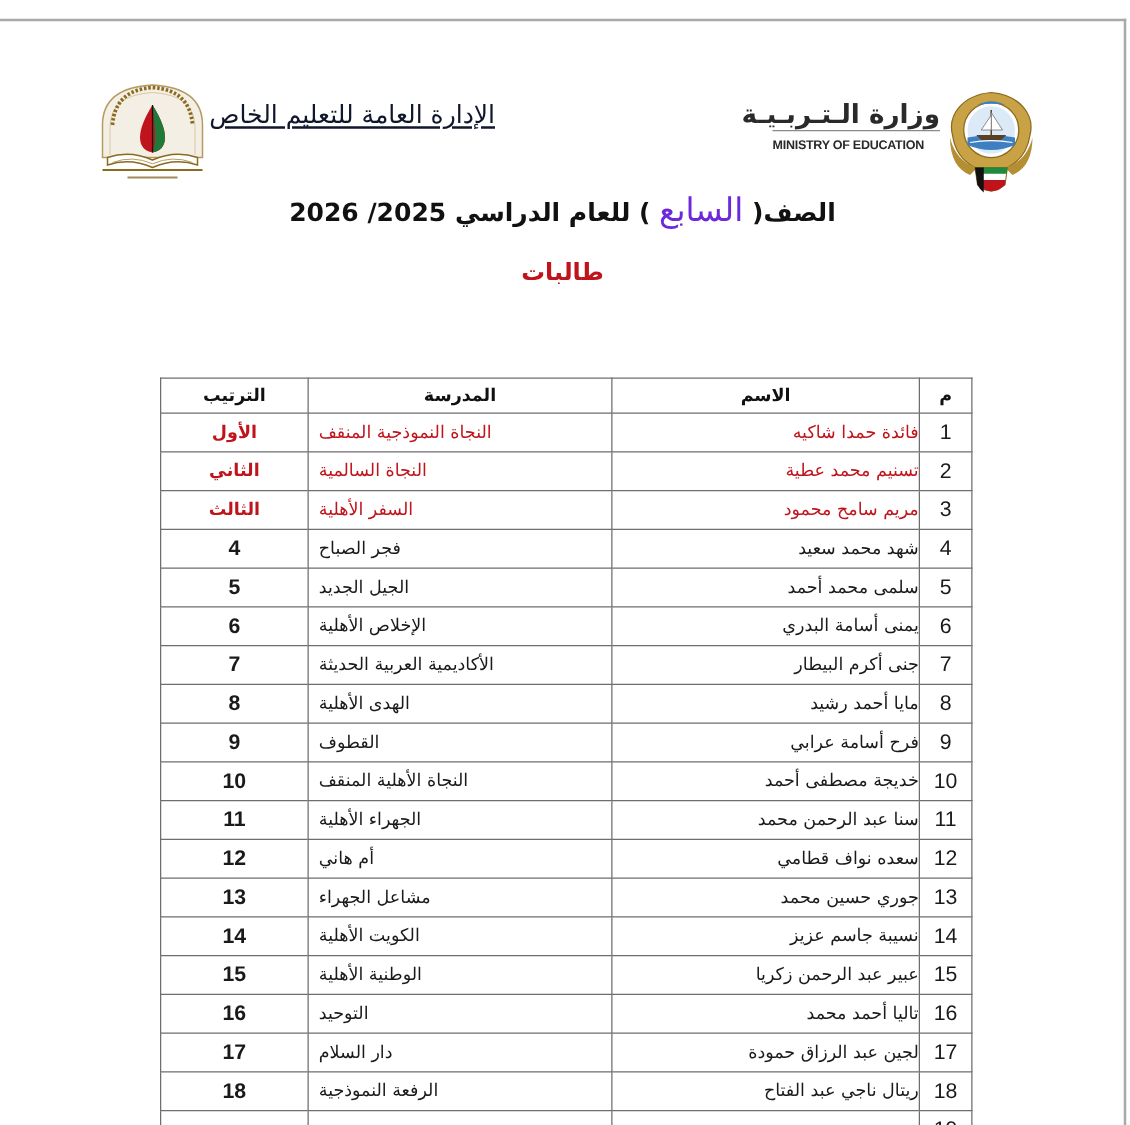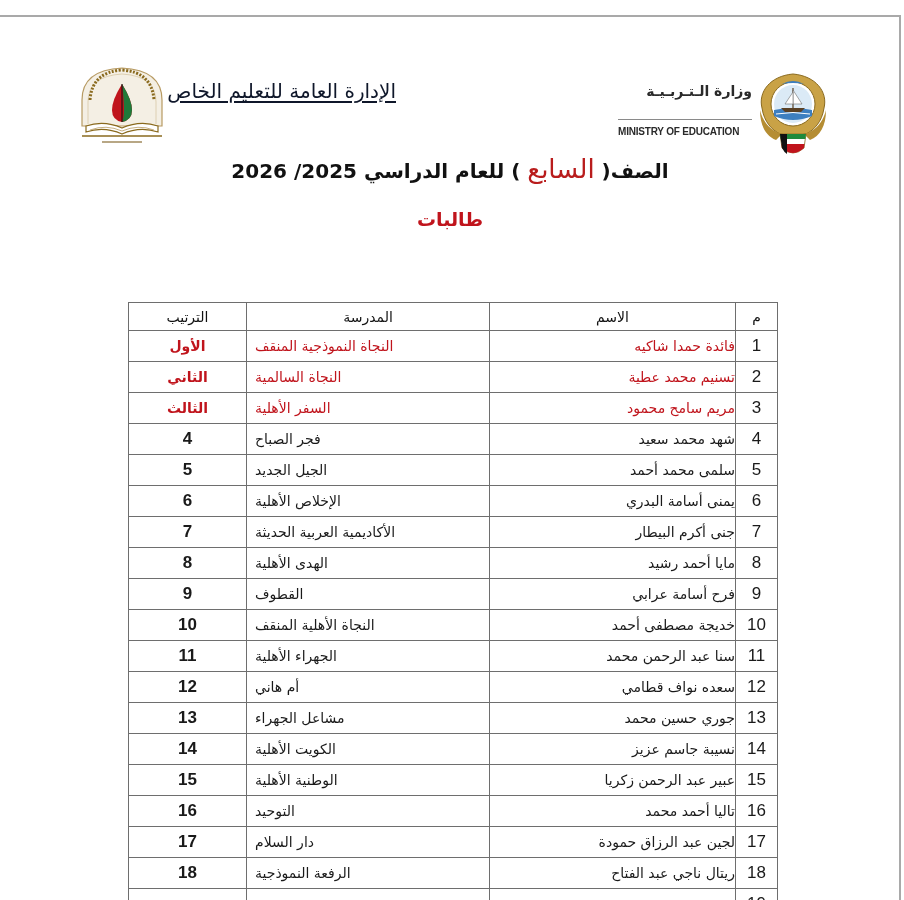--- a/index.html
+++ b/index.html
@@ -43,26 +43,26 @@
     .ministry-text {
       position: absolute;
       left: 0;
       top: 8px;
       width: 134px;
       direction: rtl;
       text-align: right;
     }
     .ministry-ar {
       font-family: "DejaVu Sans", sans-serif;
-      font-size: 14px;
+      font-size: 21px;
       font-weight: bold;
       color: #2a2a2a;
       line-height: 26px;
       border-bottom: 1.5px solid #8a8a8a;
-      padding-bottom: 15px;
+      padding-bottom: 0;
       white-space: nowrap;
     }
     .ministry-en {
       direction: ltr;
       text-align: left;
       font-family: "Liberation Sans", sans-serif;
       font-size: 10px;
       font-weight: bold;
       color: #2a2a2a;
       margin-top: 6px;
@@ -112,21 +112,21 @@
     }
     .title-2 {
       font-size: 20px;
       font-weight: bold;
       line-height: 38px;
       color: #111;
       white-space: nowrap;
       margin-top: 4px;
     }
     .grade-red {
-      color: #b91c1c;
+      color: #6d28d9;
       font-size: 26px;
       font-weight: normal;
     }
     .title-3 {
       font-size: 19px;
       font-weight: bold;
       color: #c0141c;
       margin-top: 14px;
       line-height: 30px;
     }
@@ -145,21 +145,21 @@
     .results-table td {
       border: 1.5px solid #6e6e6e;
       padding: 0 8px;
       font-size: 14px;
       height: 31px;
       box-sizing: border-box;
       white-space: nowrap;
       overflow: hidden;
     }
     .results-table th {
-      font-weight: normal;
+      font-weight: bold;
       height: 28px;
       text-align: center;
       color: #111;
     }
     .col-num { width: 42px; }
     .col-name { width: 246px; }
     .col-school { width: 243px; }
     .col-rank { width: 118px; }
     .results-table td.c-num { text-align: center; font-family: "Liberation Sans", sans-serif; font-size: 17px; }
     .results-table td.c-name { text-align: right; padding-right: 0; }

